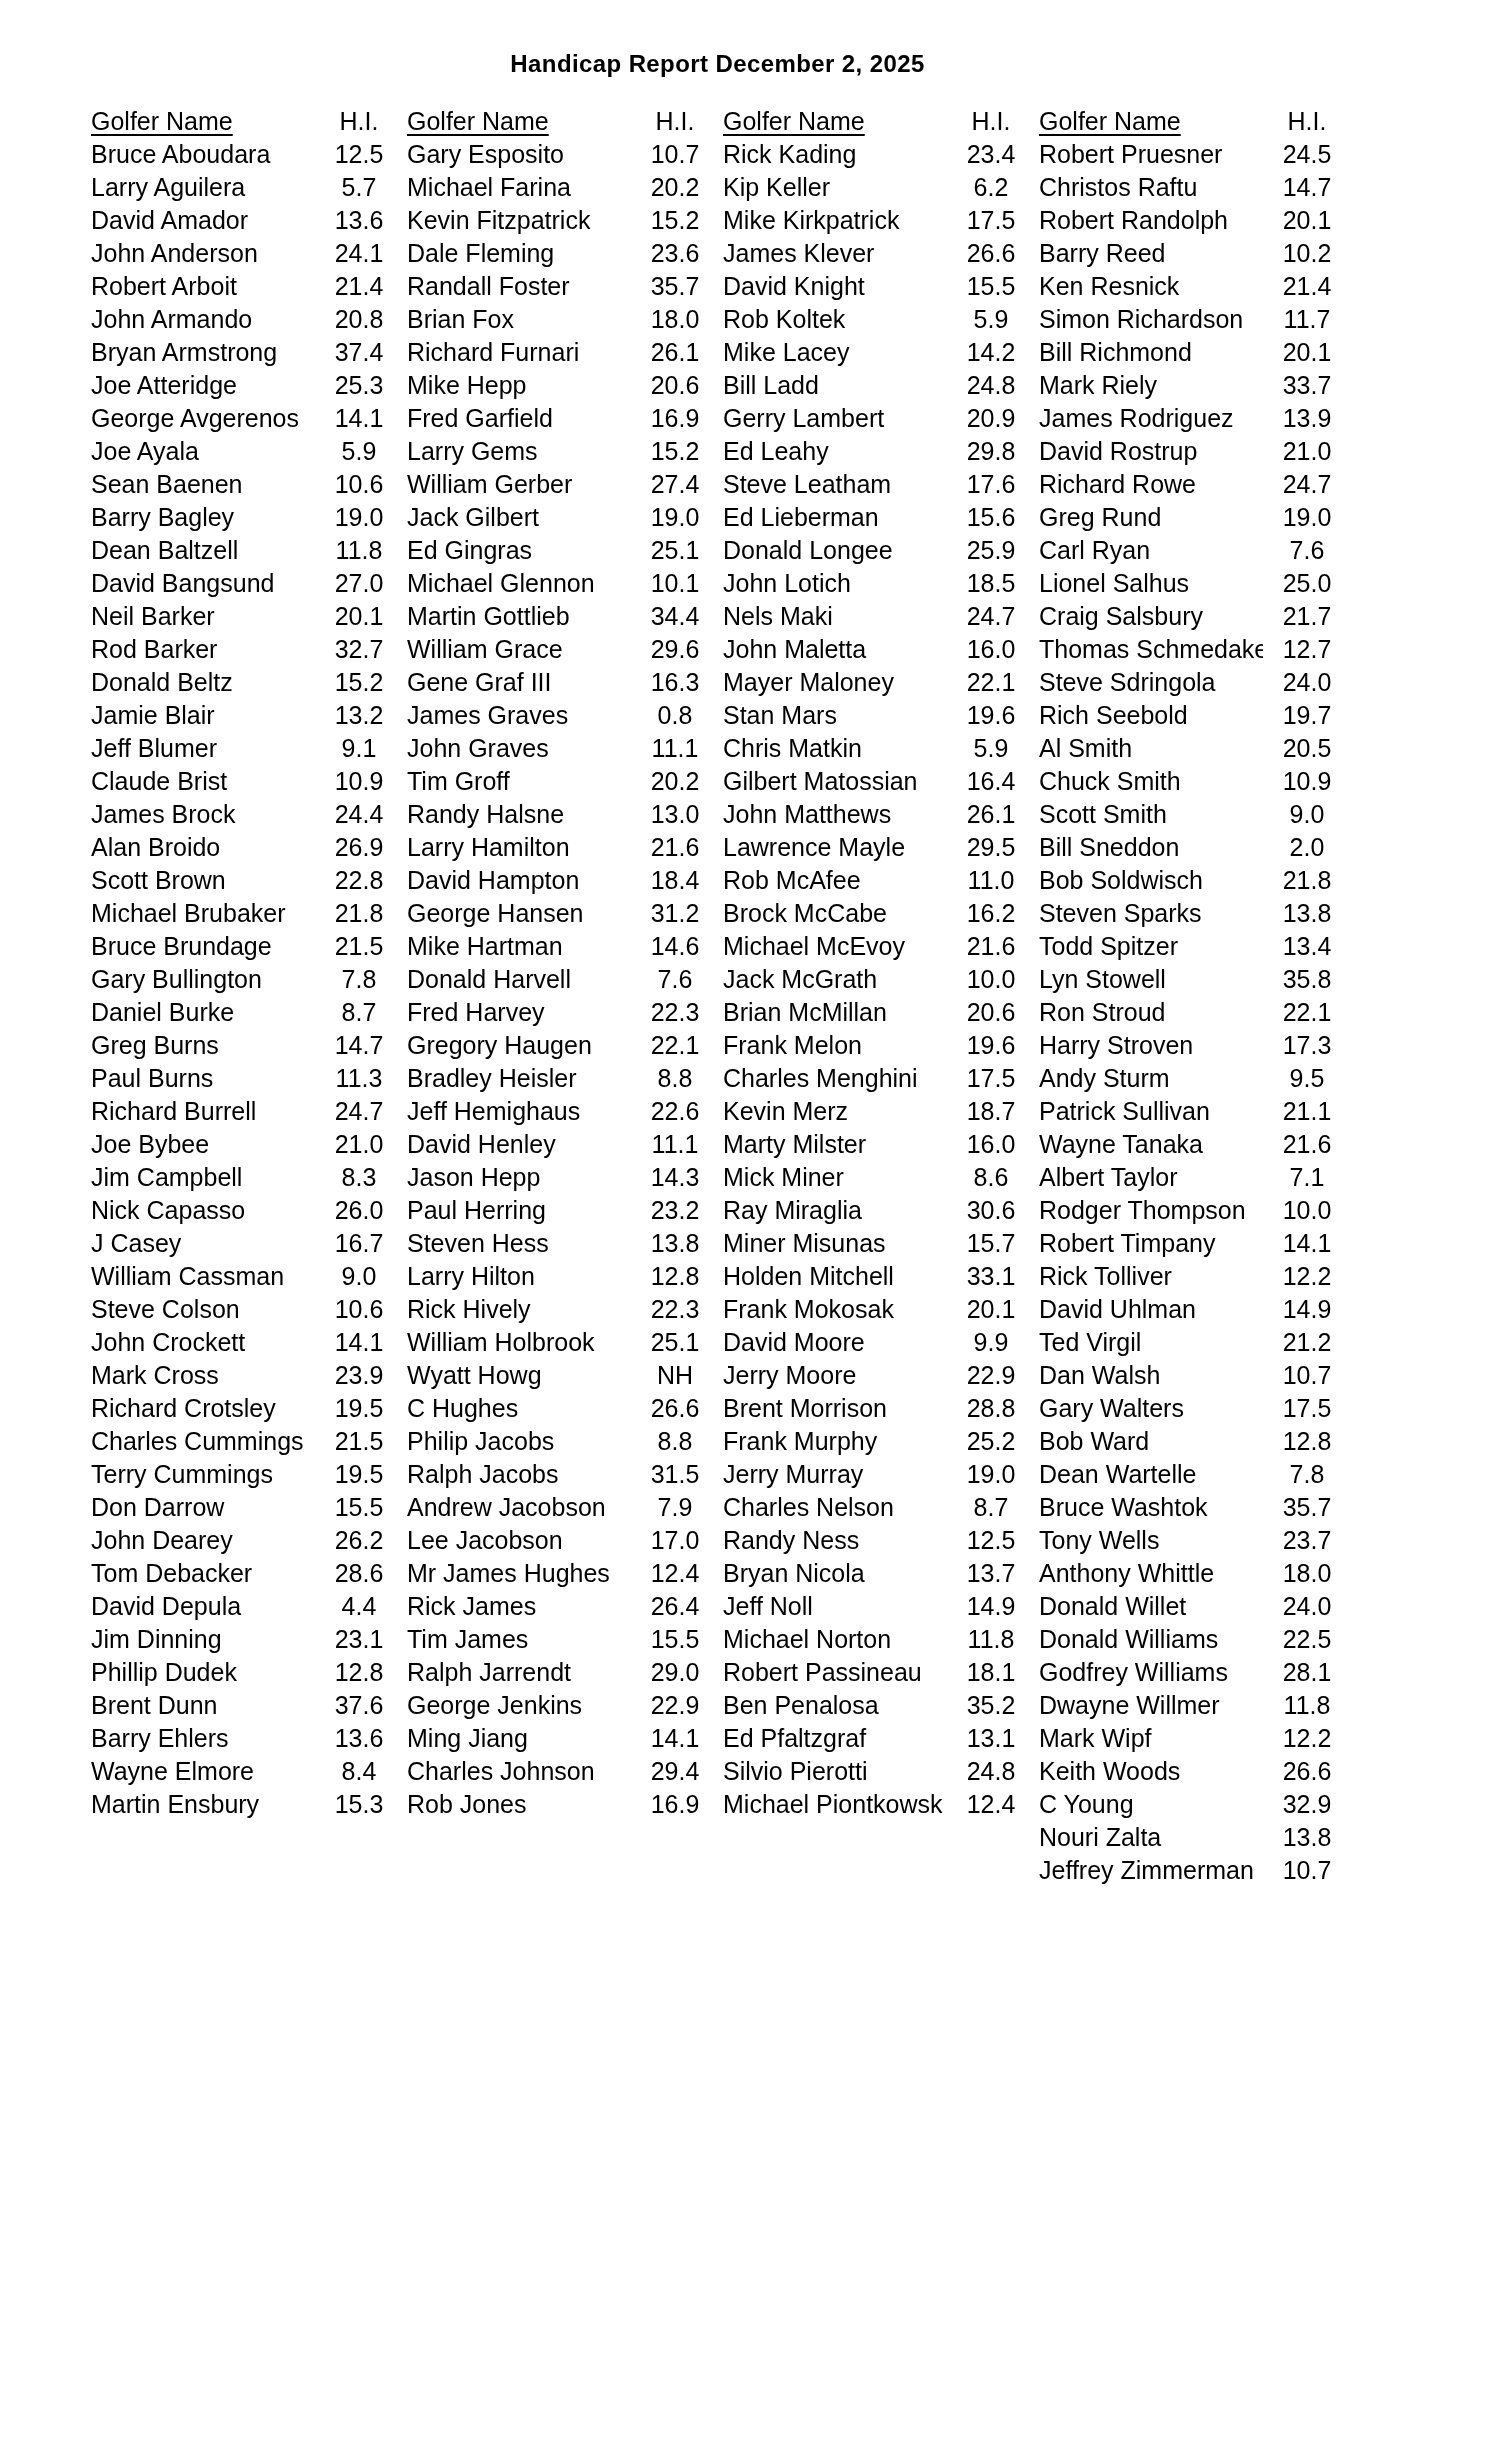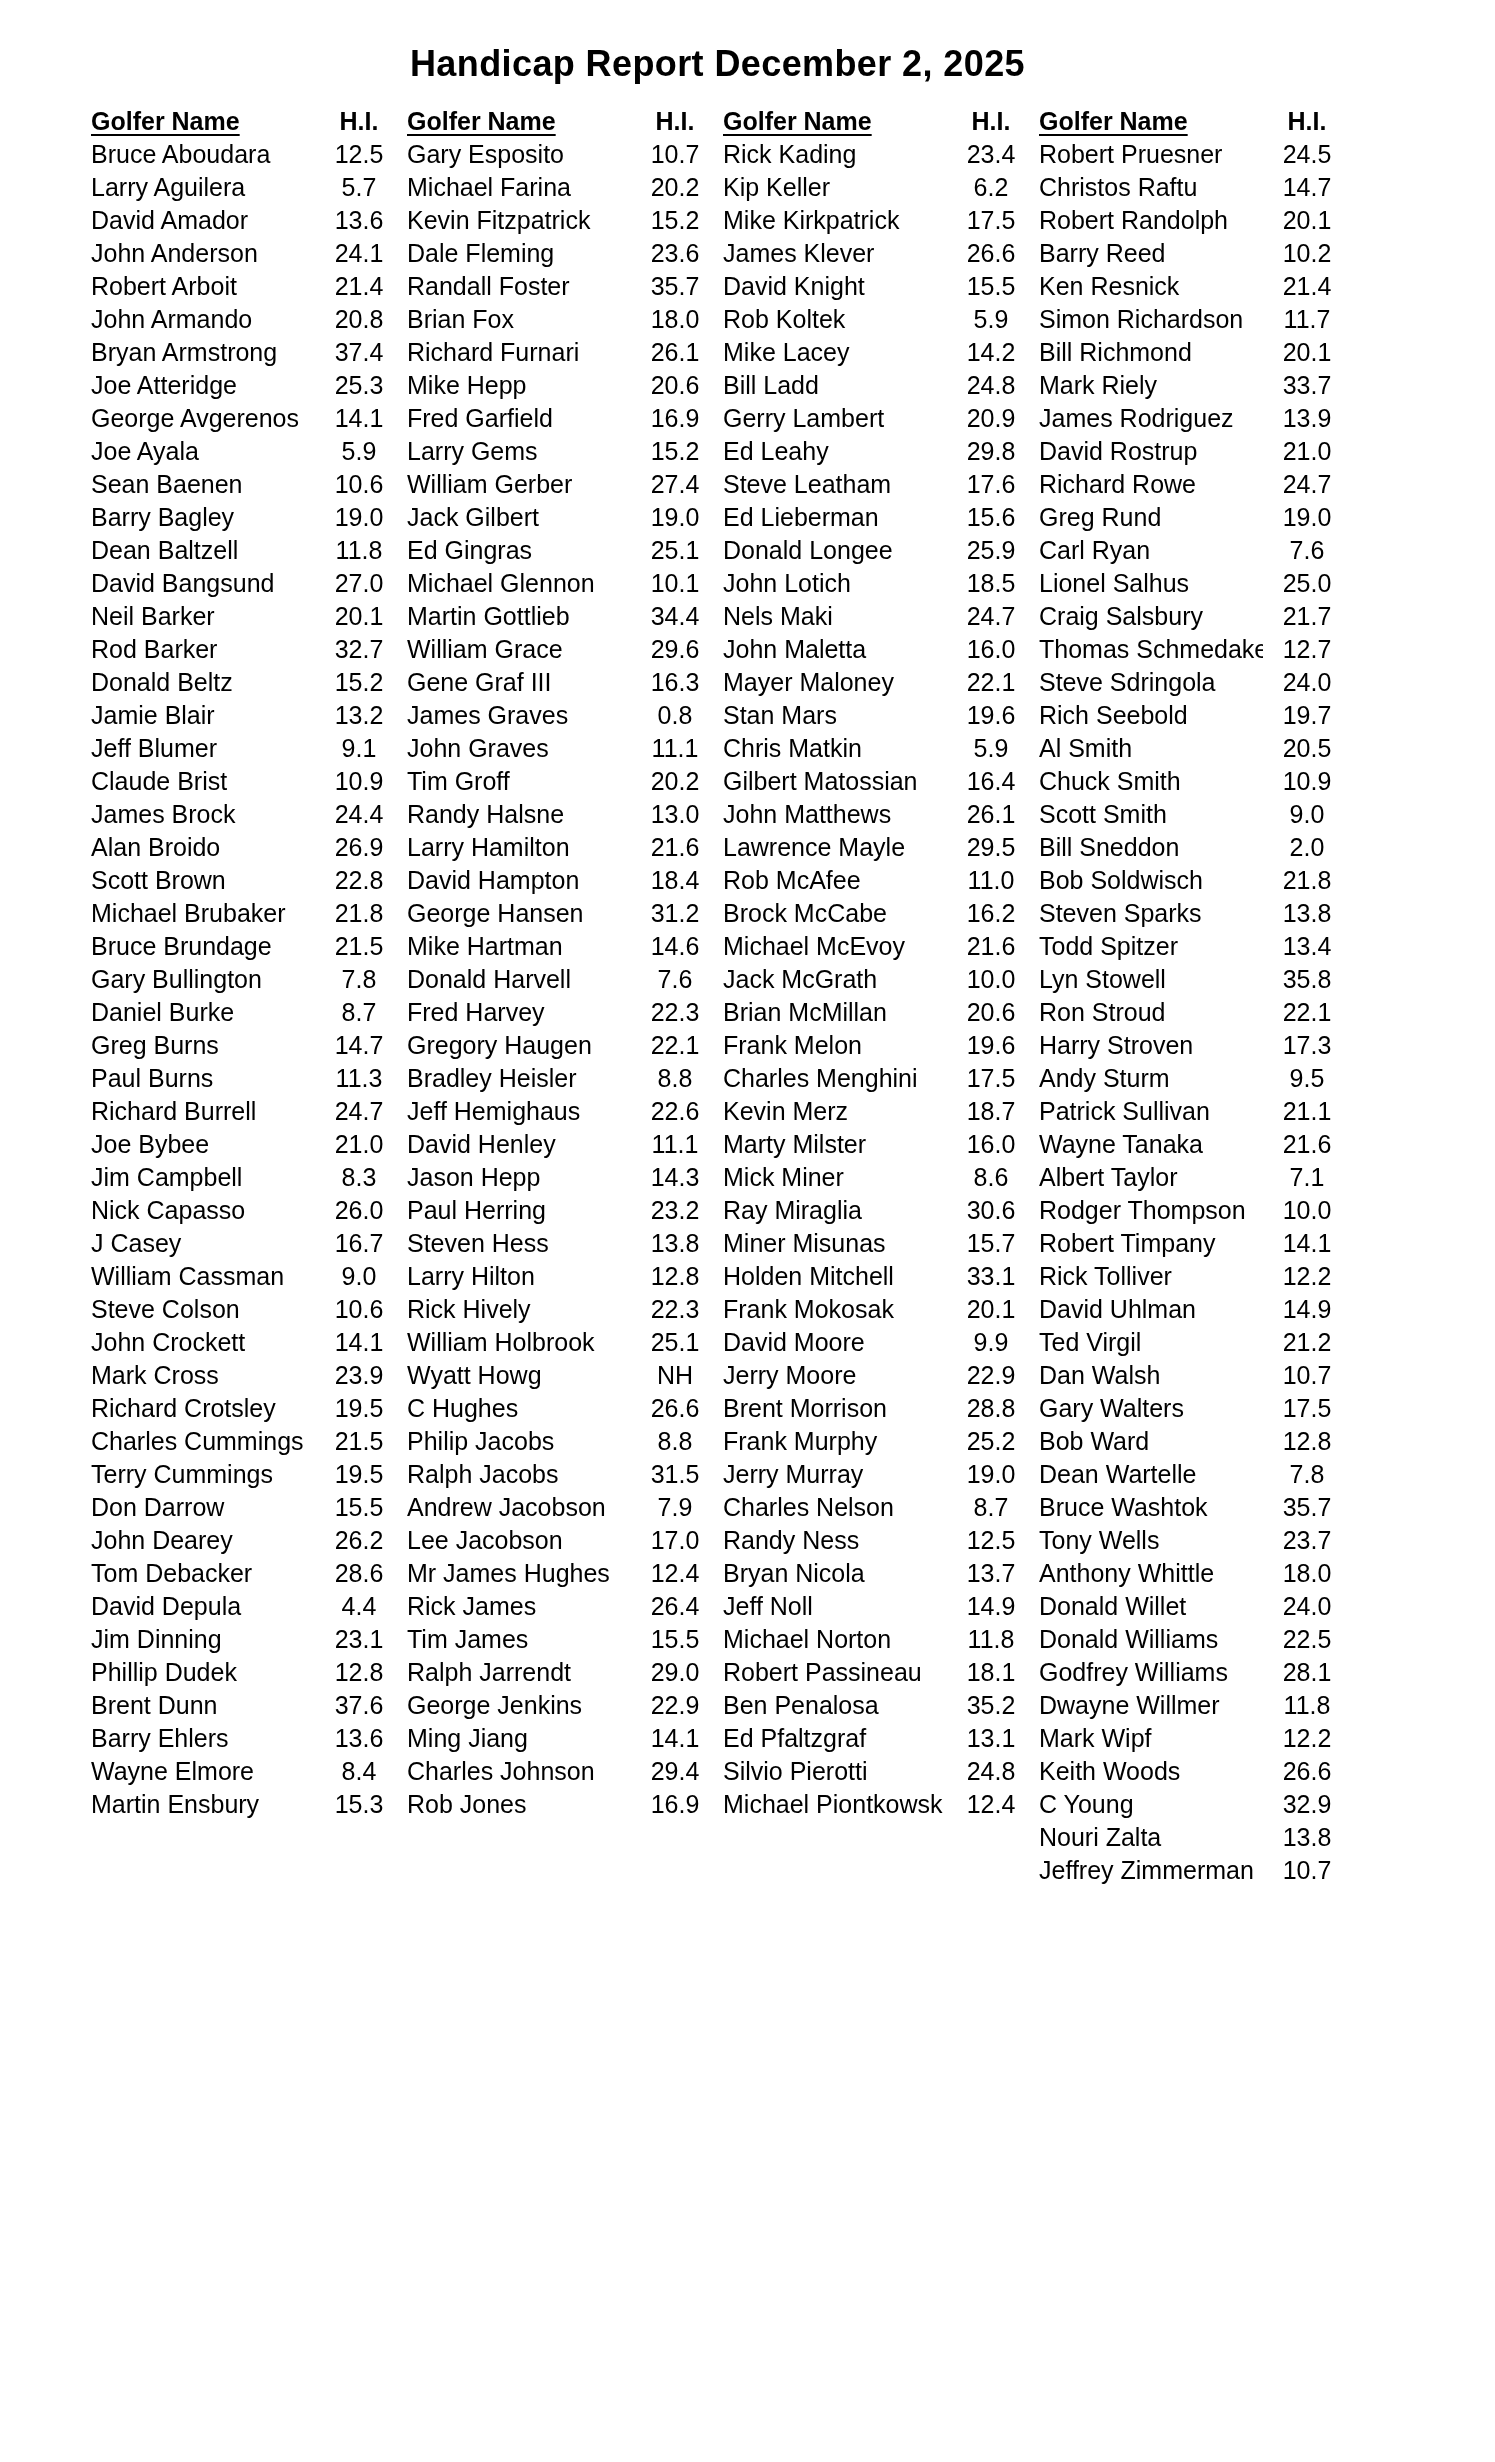--- a/index.html
+++ b/index.html
@@ -15,21 +15,21 @@
     color: #000000;
     font-family: "Liberation Sans", "DejaVu Sans", sans-serif;
     overflow: hidden;
   }
   #report-title {
     position: absolute;
     top: 46px;
     left: 0;
     width: 1435px;
     text-align: center;
-    font-size: 36px;
+    font-size: 24px;
     font-weight: bold;
     line-height: 36px;
     letter-spacing: 0.4px;
   }
   #handicap-table {
     position: absolute;
     left: 91px;
     top: 105px;
     width: 1265px;
     display: flex;
@@ -56,21 +56,21 @@
   .hrow .hi {
     width: 88px;
     flex: 0 0 88px;
     font-size: 25px;
     line-height: 33px;
     text-align: center;
     white-space: nowrap;
   }
   .header-row .name,
   .header-row .hi {
-    font-weight: bold;
+    font-weight: normal;
     text-decoration: underline;
     text-decoration-thickness: 2.2px;
     text-underline-offset: 3.7px;
   }
   .header-row .hi-label {
     display: inline-block;
   }
 </style>
 </head>
 <body>

